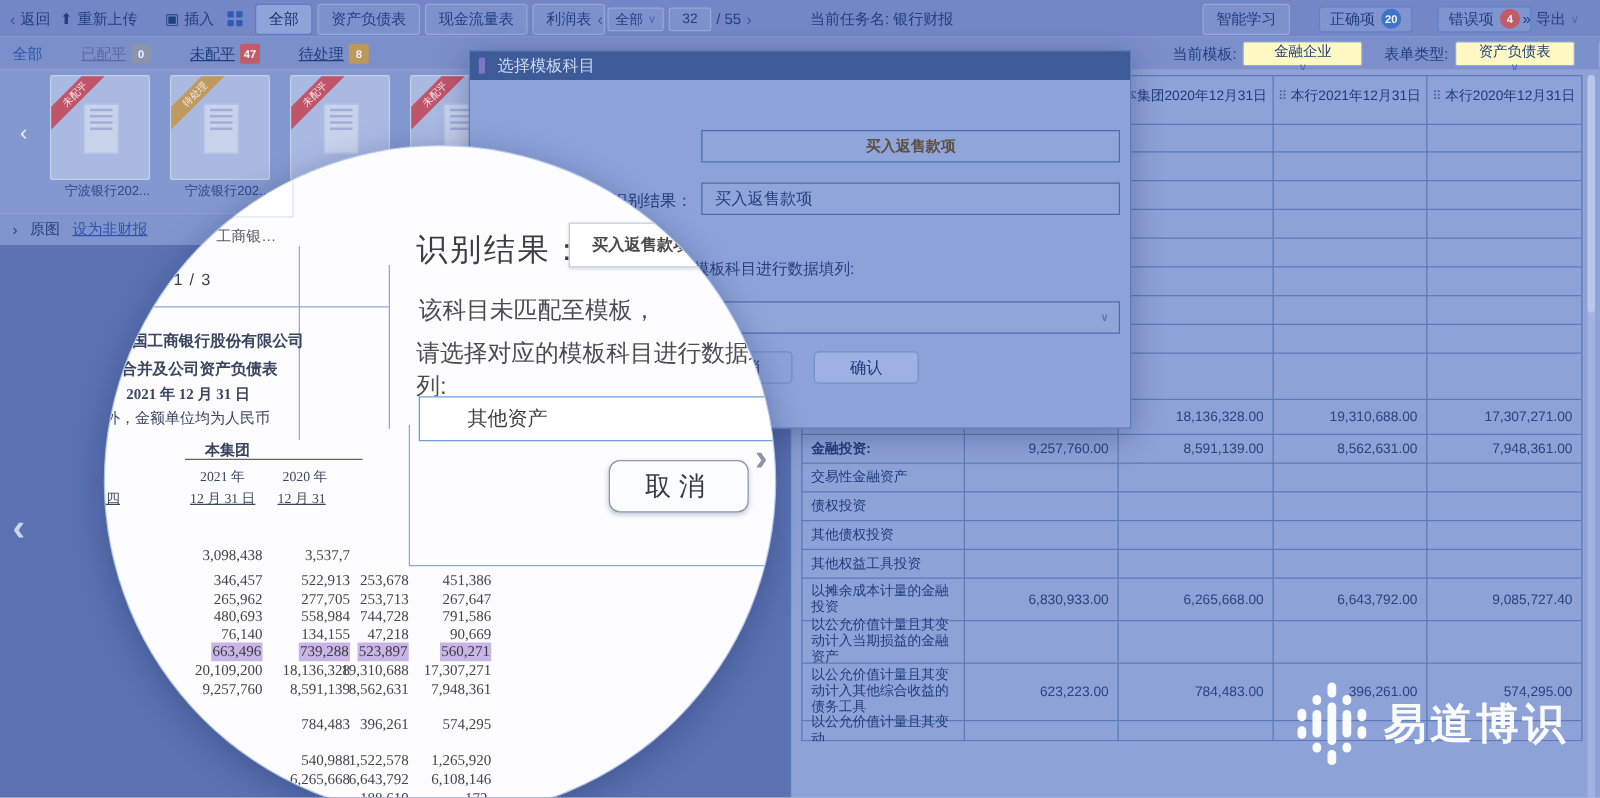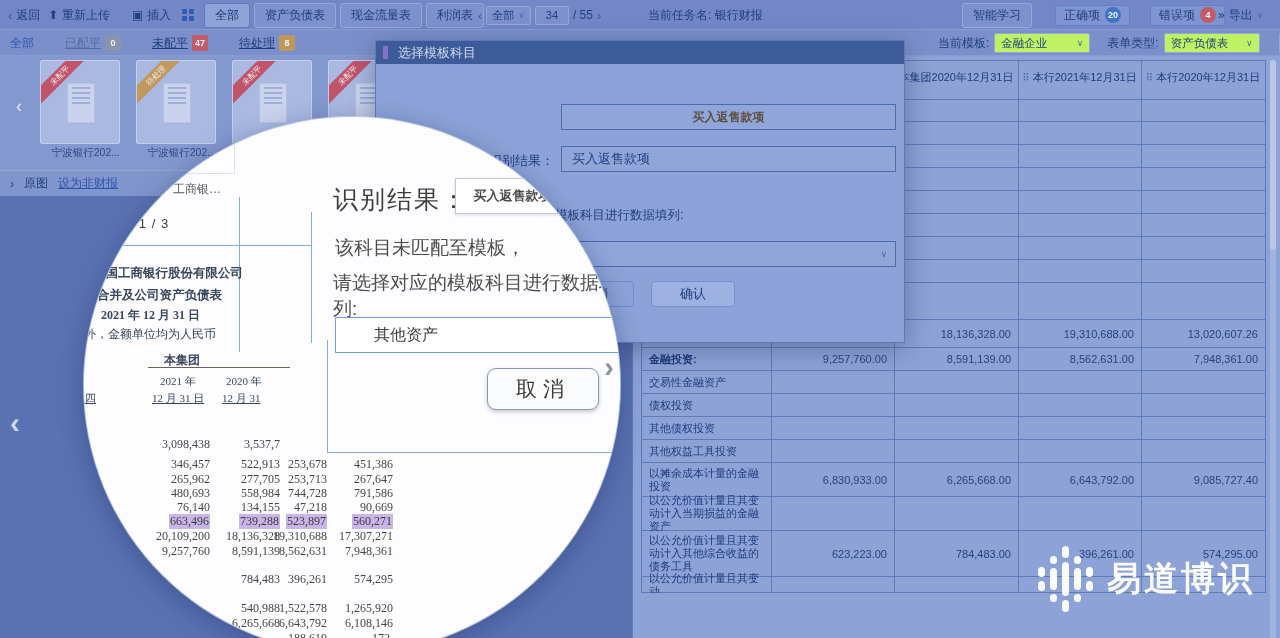--- a/index.html
+++ b/index.html
@@ -17,21 +17,21 @@
   .gridicon { display:inline-grid; grid-template-columns:5px 5px; grid-gap:2px; }
   .gridicon i { width:5px; height:5px; background:#2f5bb5; border-radius:1px; }
   .pill { border:1px solid #5f82cc; background:#8094d0; border-radius:3px; height:21px; display:flex; align-items:center; gap:5px; padding:0 8px; font-size:12px; }
   .badge { min-width:16px; height:16px; border-radius:8px; color:#eef2fb; font-size:9px; font-weight:bold; display:flex; align-items:center; justify-content:center; padding:0 3px; }
   .b-blue { background:#3f74c9; } .b-red { background:#c25b68; } .b-orange { background:#bd9859; } .b-gray { background:#8a94ad; }
 
   
   #subbar { position:absolute; left:0; top:30px; width:1280px; height:26px; background:#7b8fca; border-bottom:1px solid #8a9bd4; font-size:12px; color:#21407f; }
   .sb { position:absolute; top:0; height:26px; display:flex; align-items:center; gap:5px; white-space:nowrap; }
   .ulink { text-decoration:underline; }
-  .selbox { border:1px solid #96a7d8; background:#bef264; border-radius:2px; height:20px; display:flex; align-items:center; justify-content:space-between; padding:0 6px; font-size:11.5px; color:#21407f; }
+  .selbox { border:1px solid #96a7d8; background:#fef9c3; border-radius:2px; height:20px; display:flex; align-items:center; justify-content:space-between; padding:0 6px; font-size:11.5px; color:#21407f;flex-direction:column; }
   .dropchev { color:#4a6aa8; font-size:9px; }
 
   
   #leftpanel { position:absolute; left:0; top:56px; width:632px; height:582px; background:#5a71b2; }
   #film { position:absolute; left:0; top:0; width:632px; height:114px; background:#8398ce; }
   .thumb { position:absolute; top:4px; width:80px; height:84px; background:#a9b9e2; border:1px solid #c3cfeb; border-radius:2px; overflow:hidden; }
   .minidoc { position:absolute; left:26px; top:22px; width:28px; height:40px; background:#c9d3ec; border:1px solid #b5c2e4; }
   .minidoc i { display:block; height:2px; background:#9fafd8; margin:3px 4px 0 4px; }
   .ribbon { position:absolute; left:-16px; top:8px; width:70px; transform:rotate(-45deg); color:#f2e9ee; font-size:8px; text-align:center; padding:1px 0; }
   .r-red { background:#c0556a; } .r-orange { background:#bf9a5e; }
@@ -127,21 +127,21 @@
         <span class="tbtn">资产负债表</span>
         <span class="tbtn">现金流量表</span>
         <span class="tbtn">利润表</span>
       </div>
     <div class="tb" style="left:478px">
       <span class="chev">‹</span>
       <span class="minibox">
           <span>全部</span>
           <span class="dropchev">∨</span>
         </span>
-      <span class="minibox" style="width:34px;justify-content:center">34</span>
+      <span class="minibox" style="width:34px;justify-content:center">32</span>
       <span>/ 55</span>
       <span class="chev">›</span>
     </div>
     <div class="tb" style="left:648px">当前任务名: 银行财报</div>
     <div class="tb" style="left:962px">
         <span class="tbtn">智能学习</span>
       </div>
     <div class="tb" style="left:1055px">
         <span class="pill">
           <span>正确项</span>
@@ -275,21 +275,21 @@
         <div class="trow" style="top:135px;height:23px"></div>
         <div class="trow" style="top:158px;height:23px"></div>
         <div class="trow" style="top:181px;height:23px"></div>
         <div class="trow" style="top:204px;height:23px"></div>
         <div class="trow" style="top:227px;height:37px"></div>
         <div class="trow" style="top:264px;height:28px">
           <div class="tlabel"></div>
           <div class="tval" style="left:130px;width:123px"></div>
           <div class="tval" style="left:253px;width:124px">18,136,328.00</div>
           <div class="tval" style="left:377px;width:123px">19,310,688.00</div>
-          <div class="tval" style="left:500px;width:124px">13,020,607.26</div>
+          <div class="tval" style="left:500px;width:124px">17,307,271.00</div>
         </div>
         <div class="trow" style="top:292px;height:23px">
           <div class="tlabel" style="font-weight: bold;">金融投资:</div>
           <div class="tval" style="left:130px;width:123px">9,257,760.00</div>
           <div class="tval" style="left:253px;width:124px">8,591,139.00</div>
           <div class="tval" style="left:377px;width:123px">8,562,631.00</div>
           <div class="tval" style="left:500px;width:124px">7,948,361.00</div>
         </div>
         <div class="trow" style="top:315px;height:23px">
           <div class="tlabel">交易性金融资产</div>

